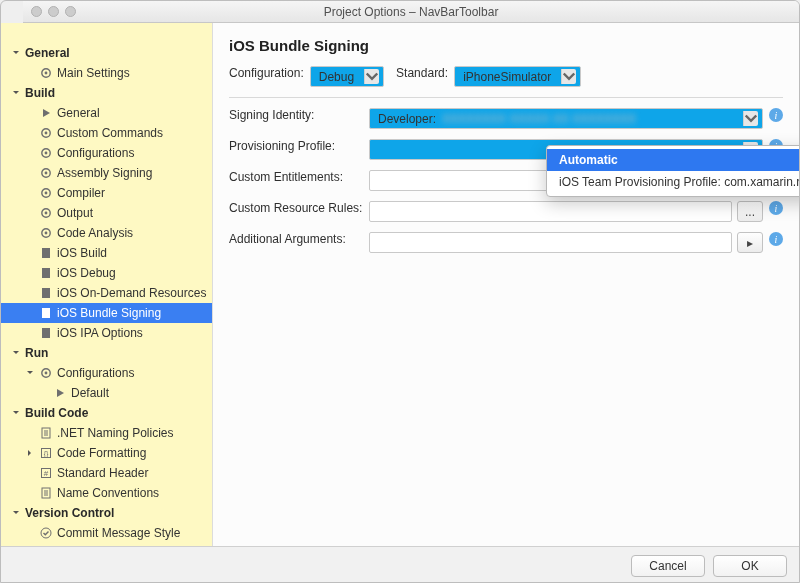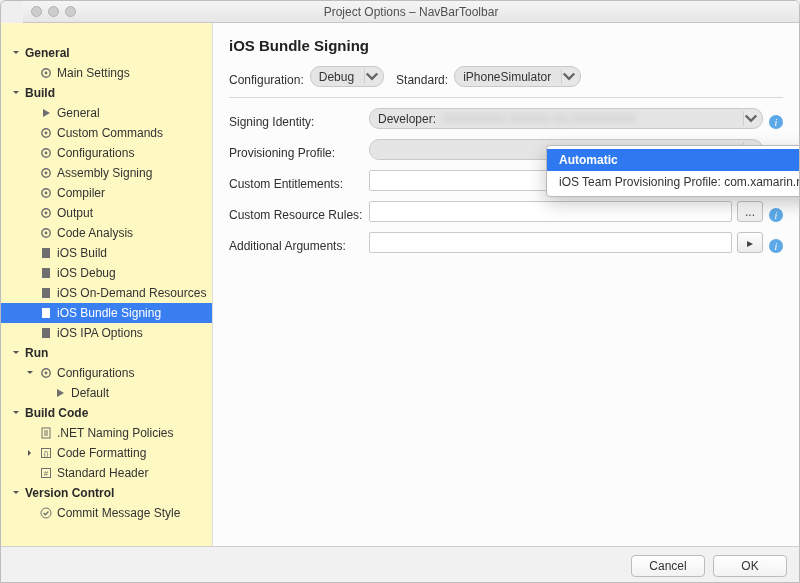--- a/index.html
+++ b/index.html
@@ -77,27 +77,27 @@
   .panel {
     flex: 1; padding: 10px 16px 10px 16px;
     background: #fcfcfc;
     position: relative;
     overflow: visible;
   }
   .panel h2 {
     margin: 4px 0 12px 0; font-size: 15px; font-weight: 600; color:#222;
   }
   .divider { height:1px; background:#d9d9d9; margin: 2px 0 10px 0; }
-  .row { display:flex; align-items:flex-end; margin-bottom: 10px; }
+  .row { display:flex; align-items:flex-start; margin-bottom: 10px; }
   .row-label { width: 140px; text-align:left; color:#2f2f2f; font-size:12px; }
   .row-label.config { width:auto; margin-right:6px; }
   .select {
     display:inline-flex; align-items:center;
-    height:21px; background:#e5e5e5;
-    border:1px solid #c9c9c9; border-radius:10px;
+    height:21px; background:#0ea5e9;
+    border:1px solid #c9c9c9; border-radius:2px;
     padding:0 4px 0 8px; font-size:12px;
     cursor:default;
     gap:6px;
   }
   .select .caret {
     width:15px; height:15px; background:#e7e7e7;
     border-left:1px solid #d0d0d0;
     display:flex; align-items:center; justify-content:center;
     border-radius:0 2px 2px 0;
     margin-left:4px;
@@ -391,20 +391,31 @@
       <div class="tree-item">
         <span class="indent" style="width:14px"></span>
         <span class="indent" style="width:14px"></span>
         <span class="ticon">
           <svg viewBox="0 0 14 14">
             <rect x="2.5" y="2.5" width="9" height="9" fill="none" stroke="#6f6f6f"></rect>
             <text x="7" y="10" text-anchor="middle" font-size="8" fill="#6f6f6f">#</text>
           </svg>
         </span>
         <span>Standard Header</span>
+      </div>
+      <div class="tree-item">
+        <span class="indent" style="width:14px"></span>
+        <span class="indent" style="width:14px"></span>
+        <span class="ticon">
+          <svg viewBox="0 0 14 14">
+            <rect x="3" y="2" width="8" height="10" fill="none" stroke="#6f6f6f"></rect>
+            <path d="M5 5h4M5 7h4M5 9h4" stroke="#6f6f6f"></path>
+          </svg>
+        </span>
+        <span>Name Conventions</span>
       </div>
       <div class="group-header">
         <span class="disclosure">
           <svg viewBox="0 0 8 8">
             <path d="M1 2l3 3 3-3z" fill="#555"></path>
           </svg>
         </span>
         <span>Version Control</span>
       </div>
       <div class="tree-item">

